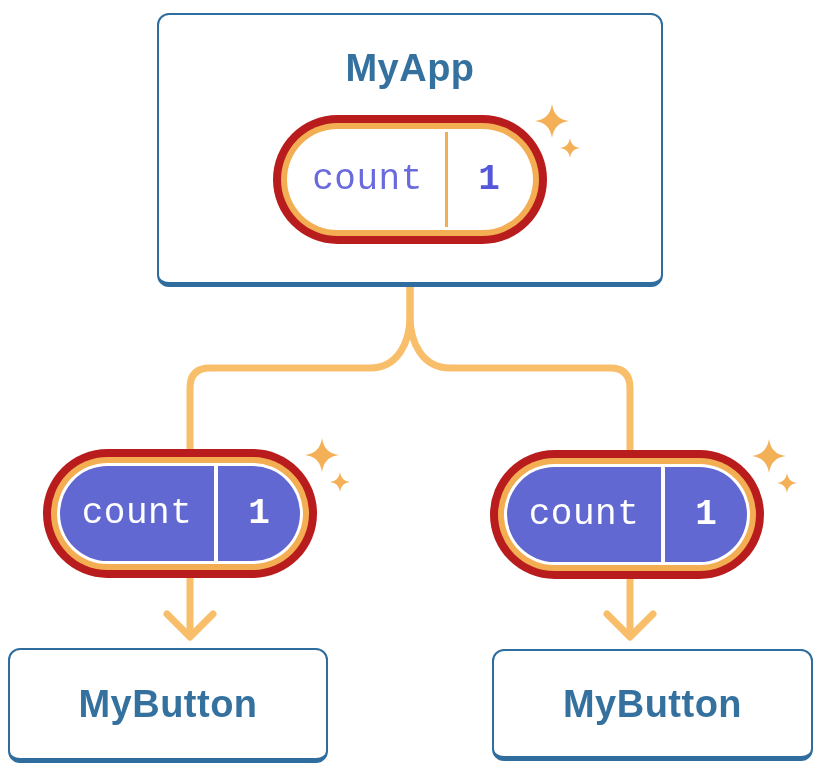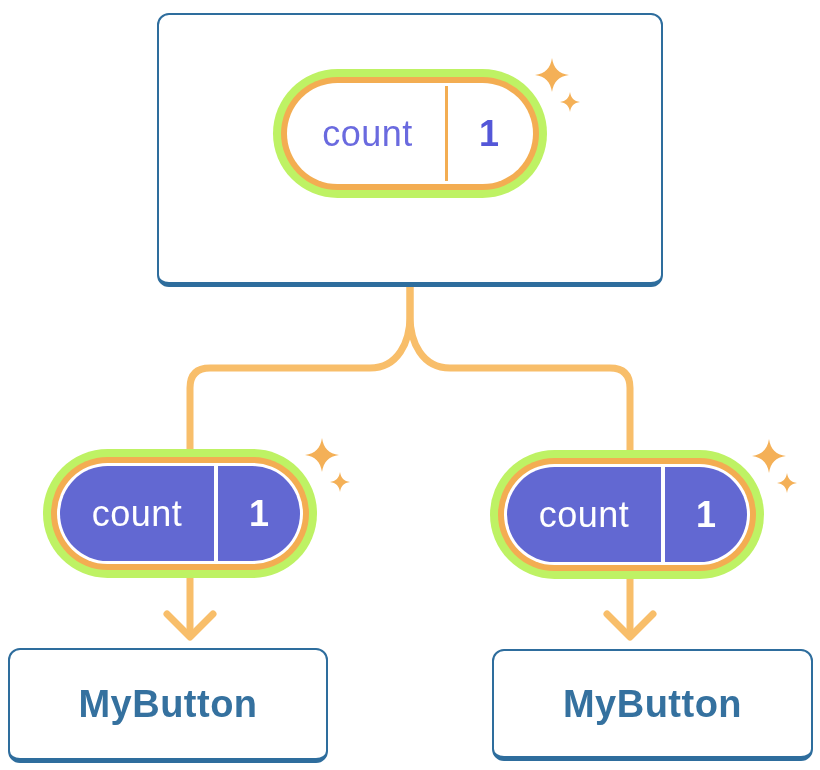--- a/index.html
+++ b/index.html
@@ -36,21 +36,21 @@
     line-height:46px;
     letter-spacing:0.5px;
   }
 
   
   .pill-wrap{position:relative;z-index:1;}
   .root-card .pill-wrap{margin-top:24px;}
   .pill-wrap.child{position:absolute;}
   .pill-wrap.child.left{left:43px;top:449px;}
   .pill-wrap.child.right{left:490px;top:450px;}
-  .pill{background:#bef264;border-radius:999px;padding:8px;width:258px;}
+  .pill{background:#b91c1c;border-radius:999px;padding:8px;width:258px;font-family:Liberation Mono, monospace;}
   .pill-mid{background:#F3AD52;border-radius:999px;padding:6px;}
   .pill-inner{background:#ffffff;border-radius:999px;padding:3px;}
   .pill-content{
     border-radius:999px;
     height:95px;
     display:flex;
     align-items:stretch;
     overflow:hidden;
   }
   .pill-content.light{background:#ffffff;}
@@ -82,20 +82,21 @@
   <svg class="connectors" width="820" height="770" viewBox="0 0 820 770">
     <g fill="none" stroke="#F8BE6A" stroke-width="7" stroke-linecap="round" stroke-linejoin="round">
       <path d="M410 286 L410 316 C410 342 398 368 370 368 L210 368 Q190 368 190 388 L190 630"></path>
       <path d="M410 286 L410 316 C410 342 422 368 450 368 L610 368 Q630 368 630 388 L630 630"></path>
       <path d="M167 614 L190 637 L213 614"></path>
       <path d="M607 614 L630 637 L653 614"></path>
     </g>
   </svg>
 
   <div class="card root-card">
+    <div class="card-title">MyApp</div>
 
     <div class="pill-wrap">
       <div class="pill">
         <div class="pill-mid">
           <div class="pill-inner">
             <div class="pill-content light">
               <span class="state-name">count</span>
               <span class="divider"></span>
               <span class="state-value">1</span>
             </div>

